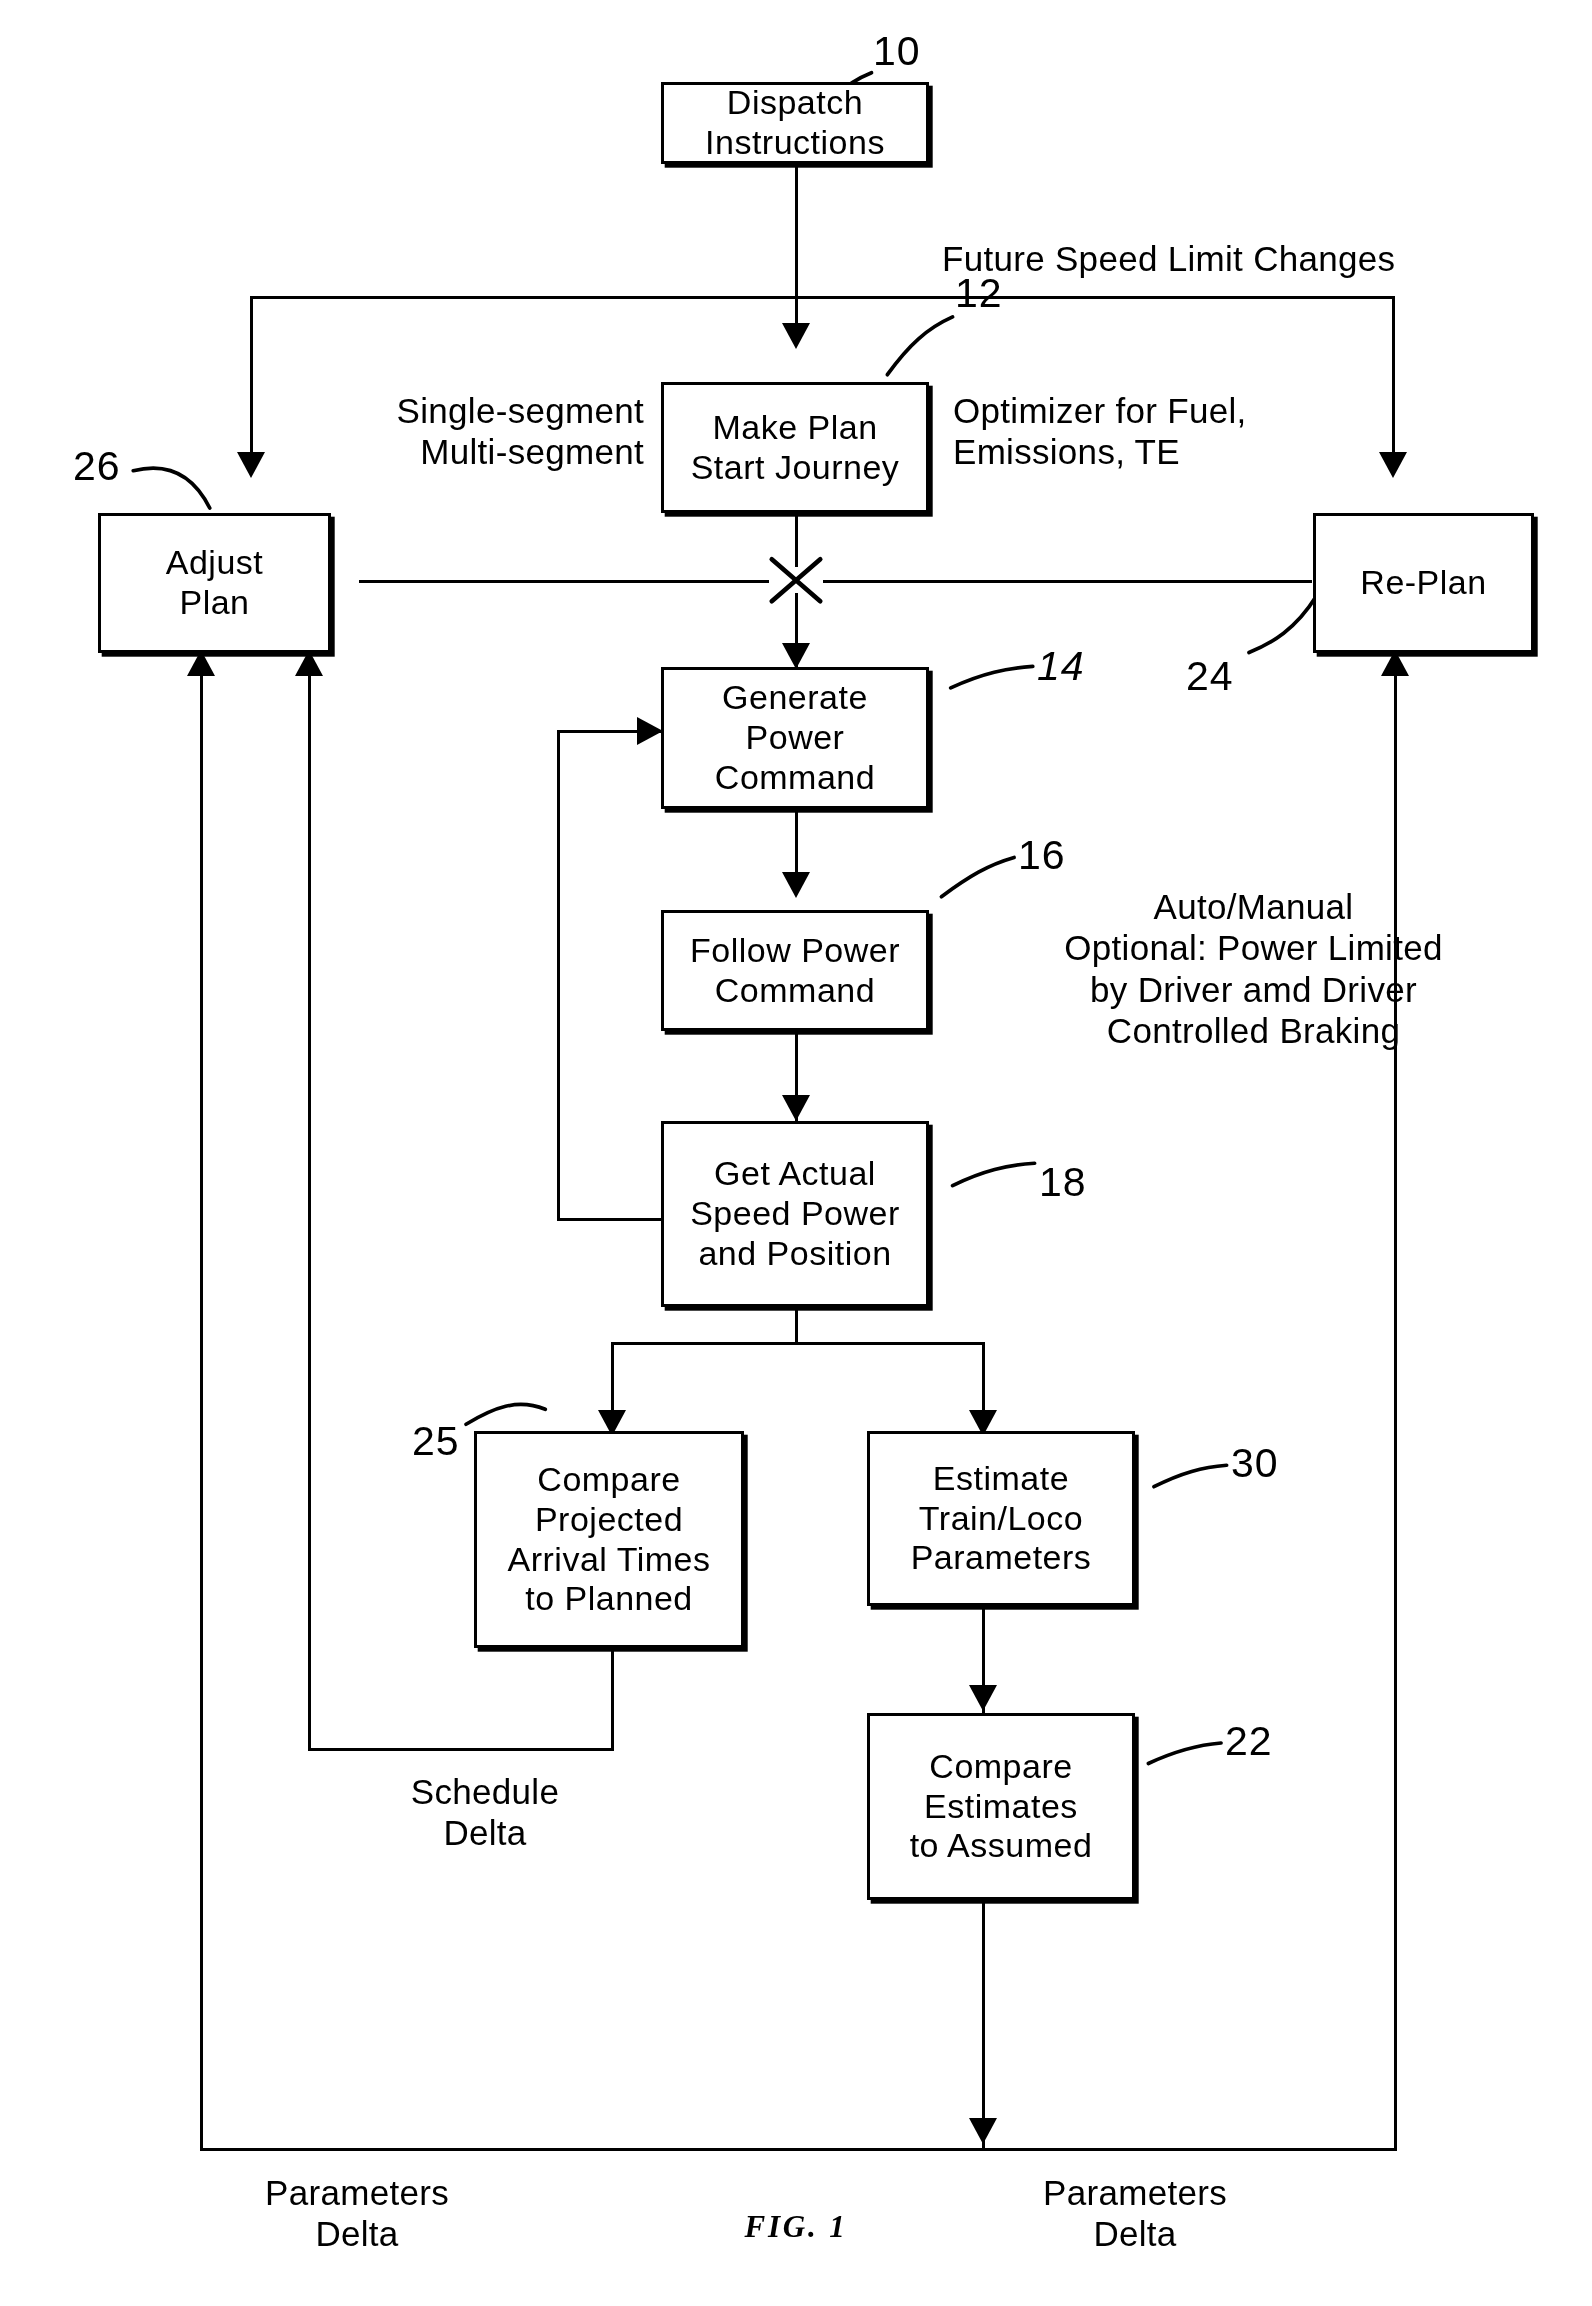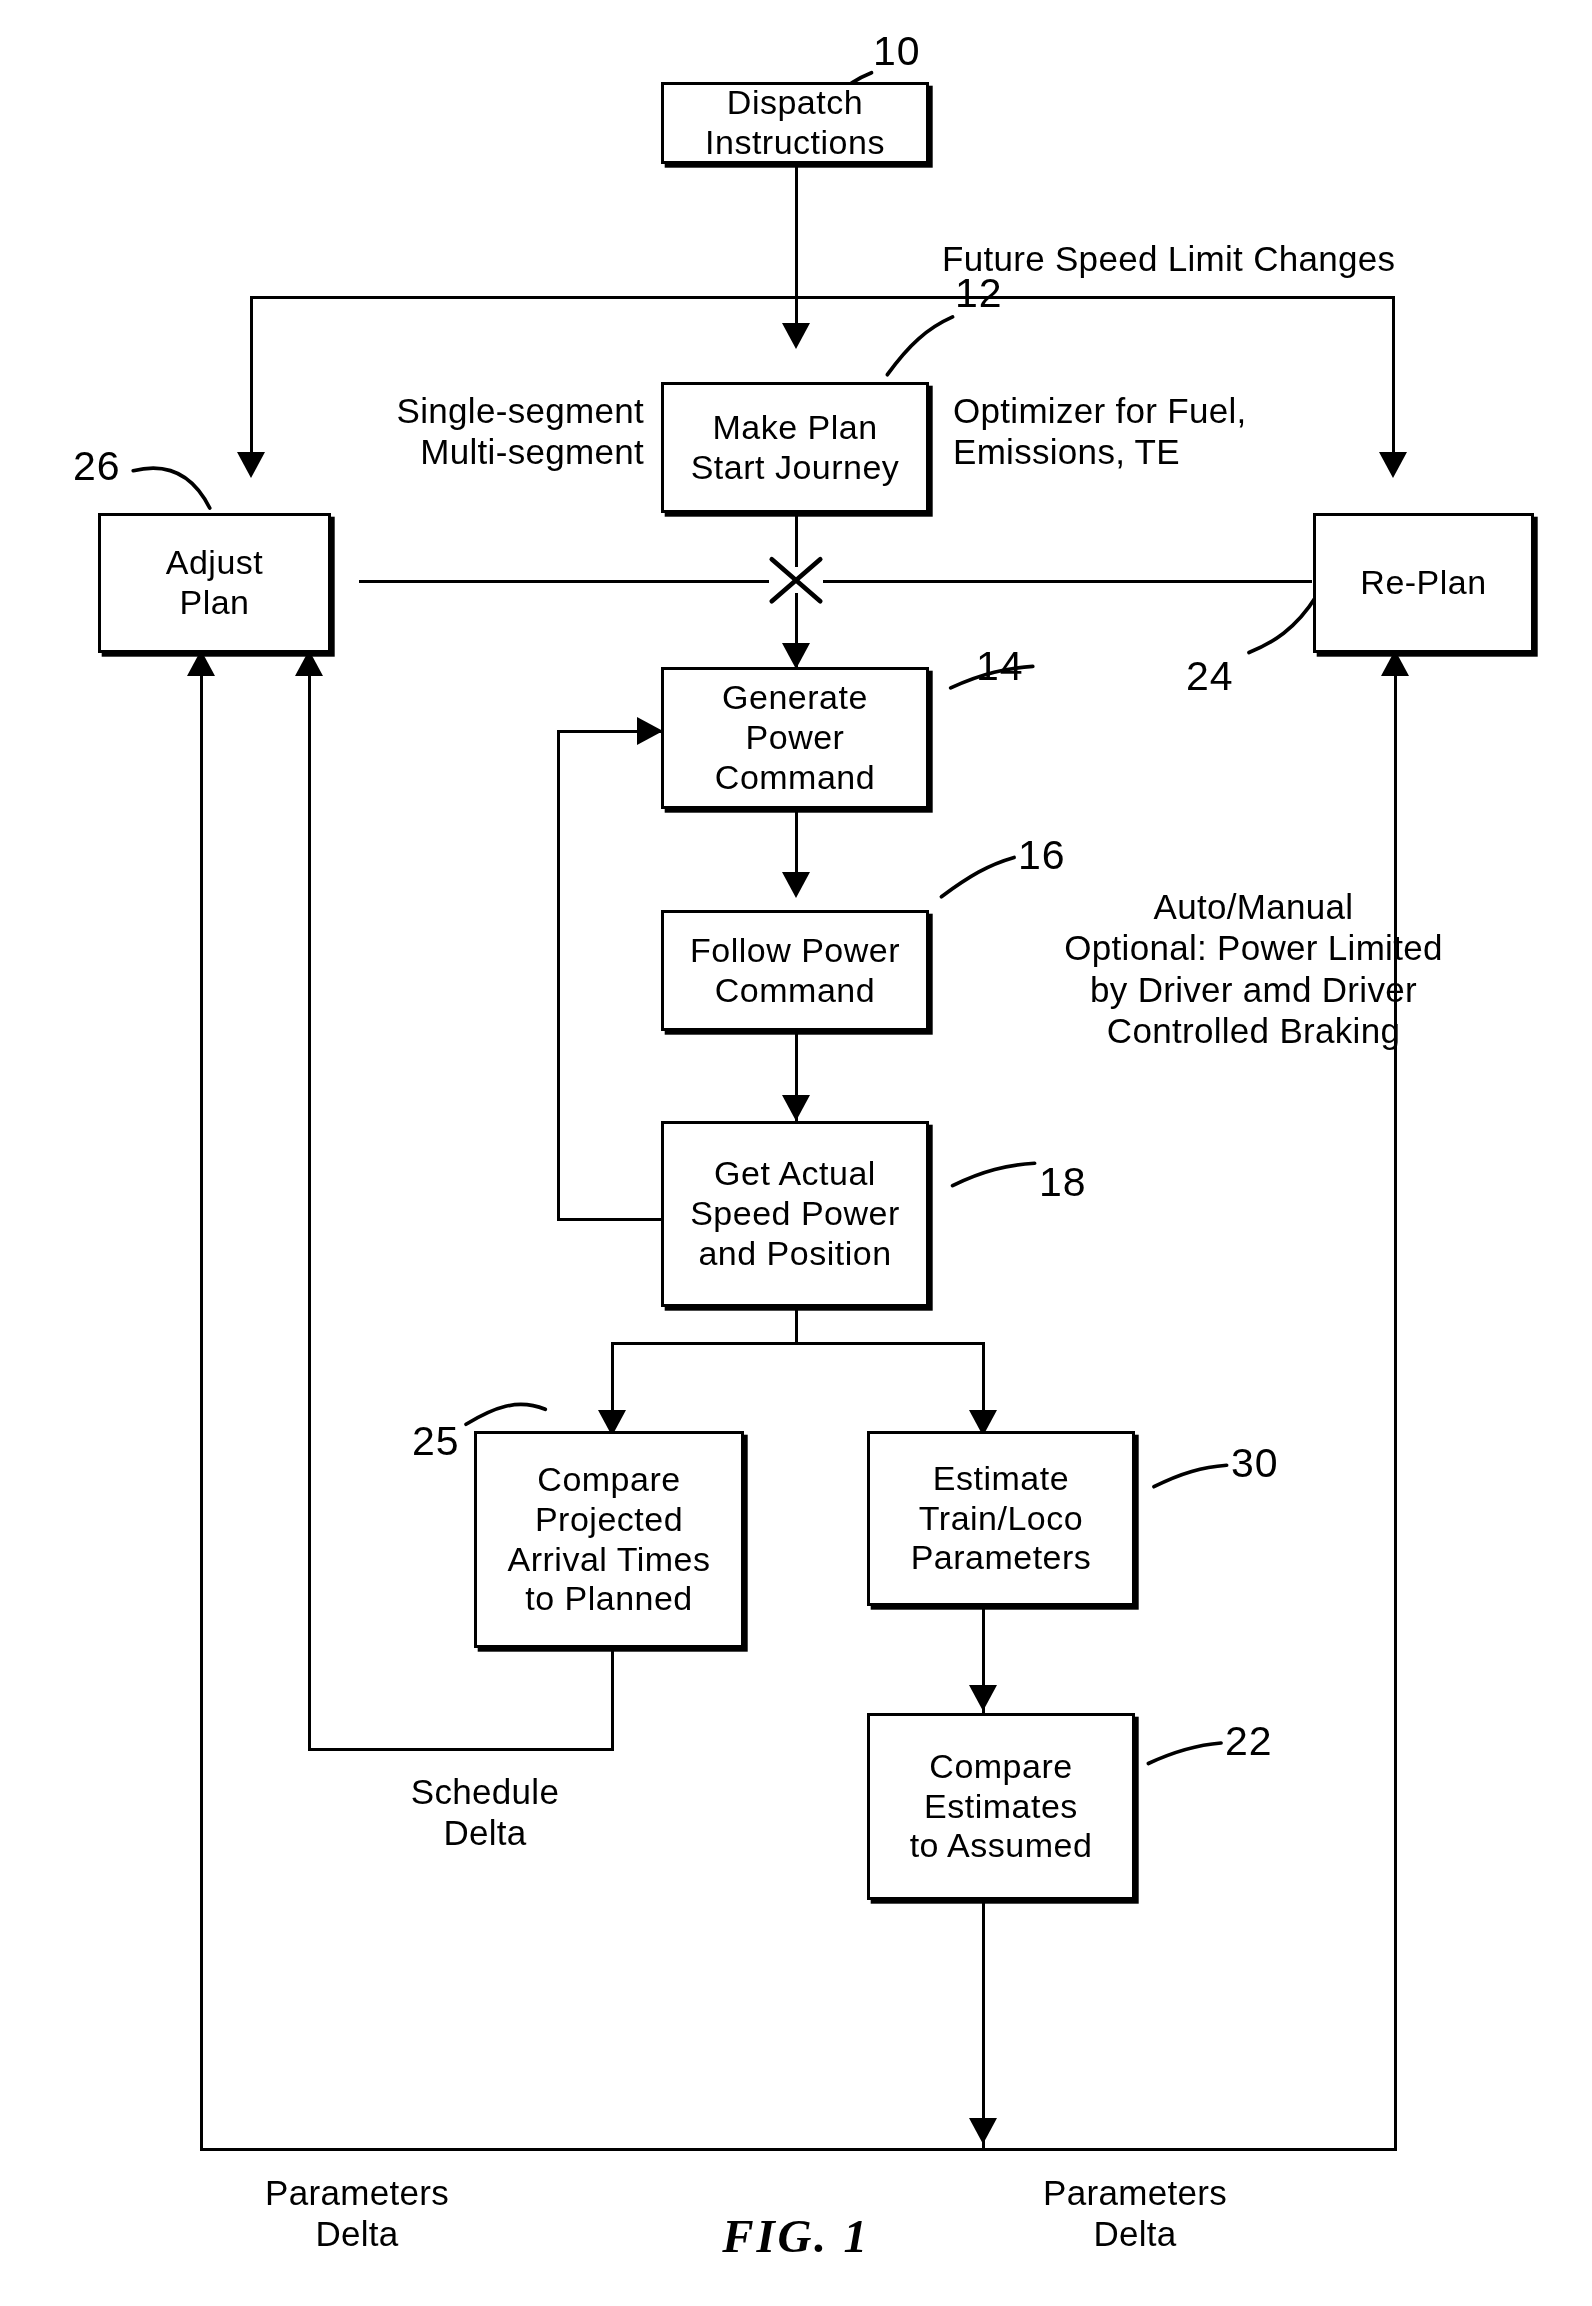--- a/index.html
+++ b/index.html
@@ -85,21 +85,21 @@
   .ovl { position: absolute; left: 0; top: 0; pointer-events: none; }
 
   
   #fig-caption {
     position: absolute;
     left: 0; right: 0;
     text-align: center;
     font-family: "Liberation Serif", serif;
     font-style: italic;
     font-weight: bold;
-    font-size: 47px;
+    font-size: 31px;
     letter-spacing: 2.8px;
   }
 </style>
 </head>
 <body>
 
 <div id="page">
 
   <div class="vl" style="left:795px; top:163px; height:182px;"></div>
   <div class="arrow-d" style="left:782px; top:323px;"></div>
@@ -239,21 +239,21 @@
 Delta</div>
 
   <div class="ann c" style="left:203px; top:2172px; width:308px;">Parameters
 Delta</div>
 
   <div class="ann c" style="left:981px; top:2172px; width:308px;">Parameters
 Delta</div>
 
   <div class="num" style="left:873px; top:28px;">10</div>
   <div class="num" style="left:955px; top:270px;">12</div>
-  <div class="num" style="left:976px; top:643px;">14</div>
+  <div class="num" style="left:1037px; top:643px;font-style:italic;">14</div>
   <div class="num" style="left:1018px; top:832px;">16</div>
   <div class="num" style="left:1039px; top:1139px;margin-top:20px;">18</div>
   <div class="num" style="left:1231px; top:1440px;">30</div>
   <div class="num" style="left:1225px; top:1718px;">22</div>
   <div class="num" style="left:1186px; top:653px;">24</div>
   <div class="num" style="left:412px; top:1418px;text-align:right;">25</div>
   <div class="num" style="left:73px; top:443px;">26</div>
 
   <div id="fig-caption" style="top:2209px;">FIG.  1</div>
 

